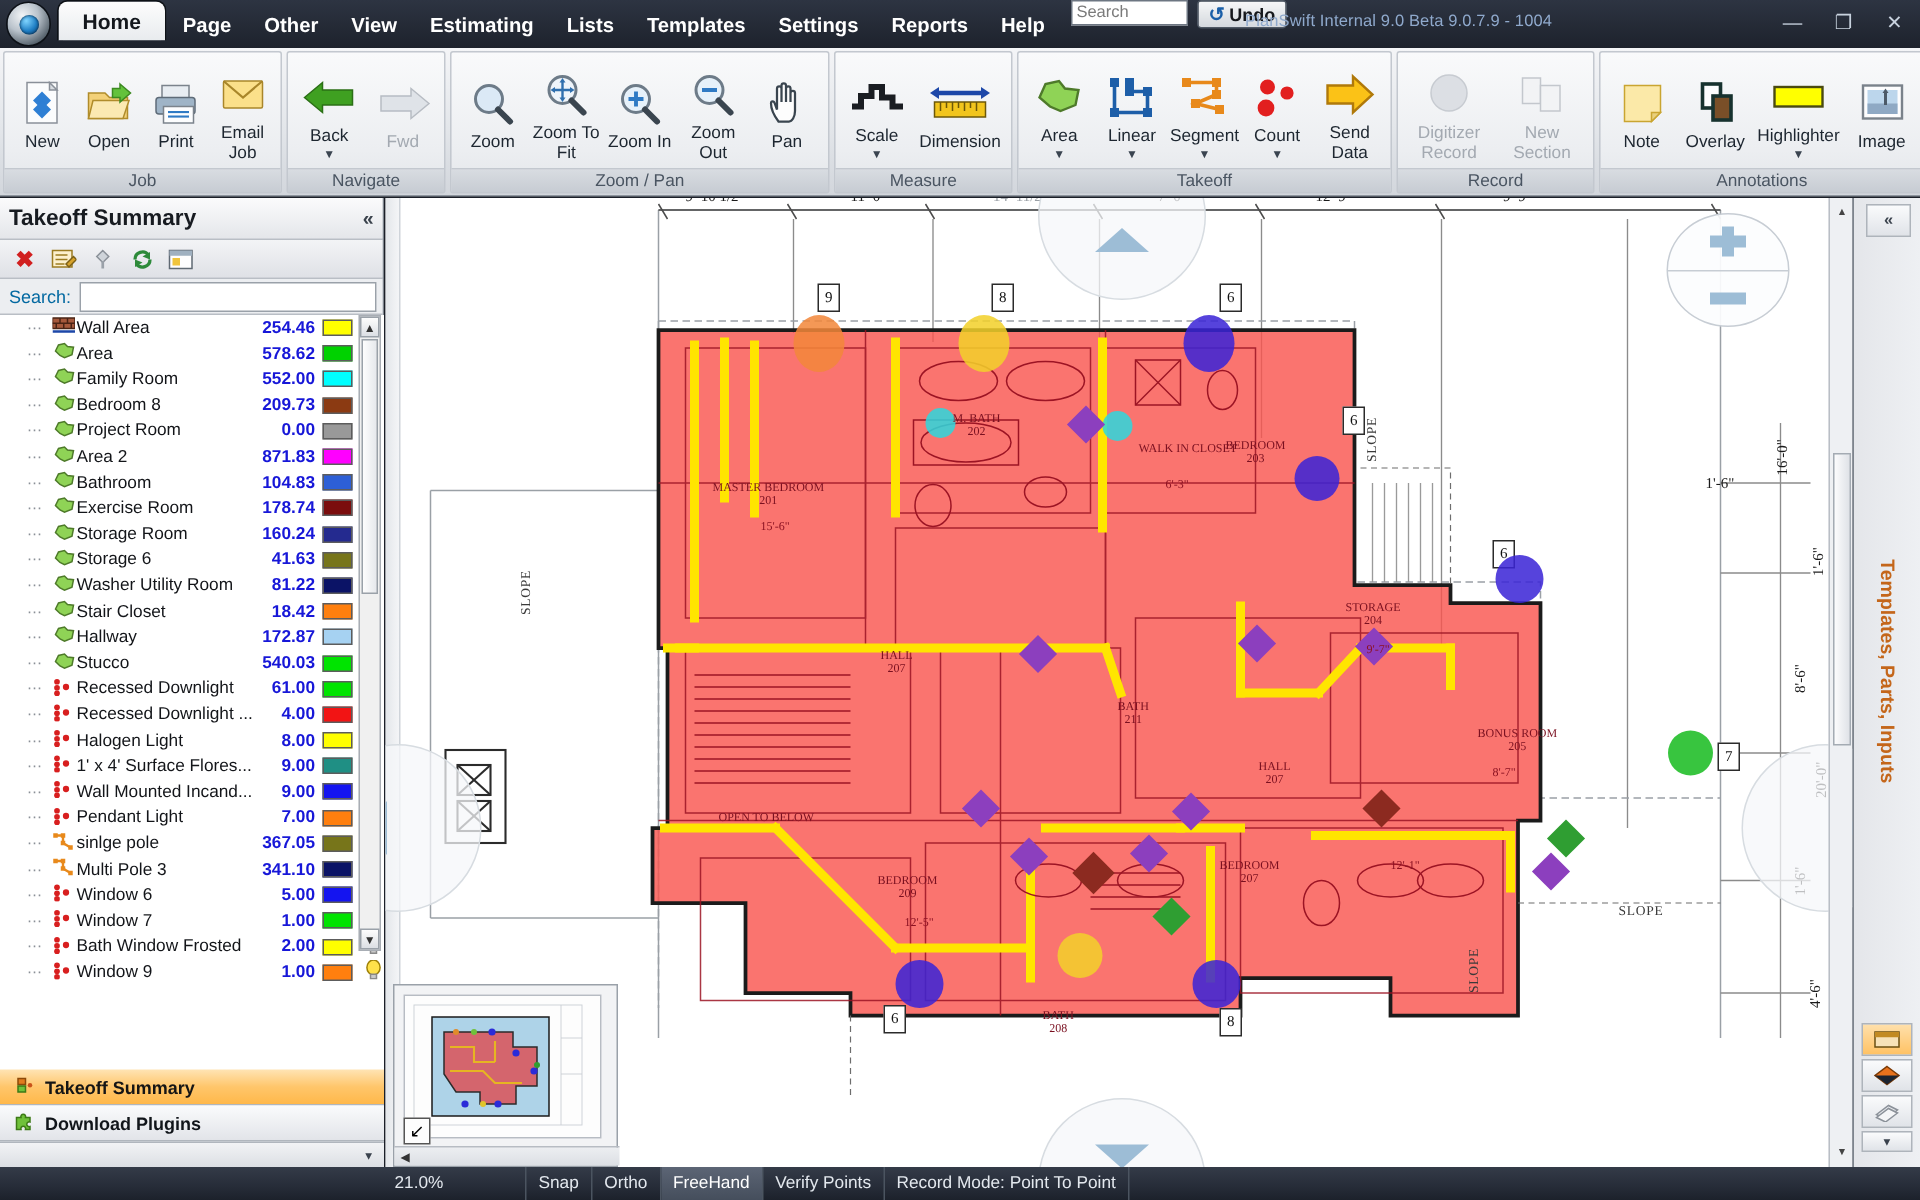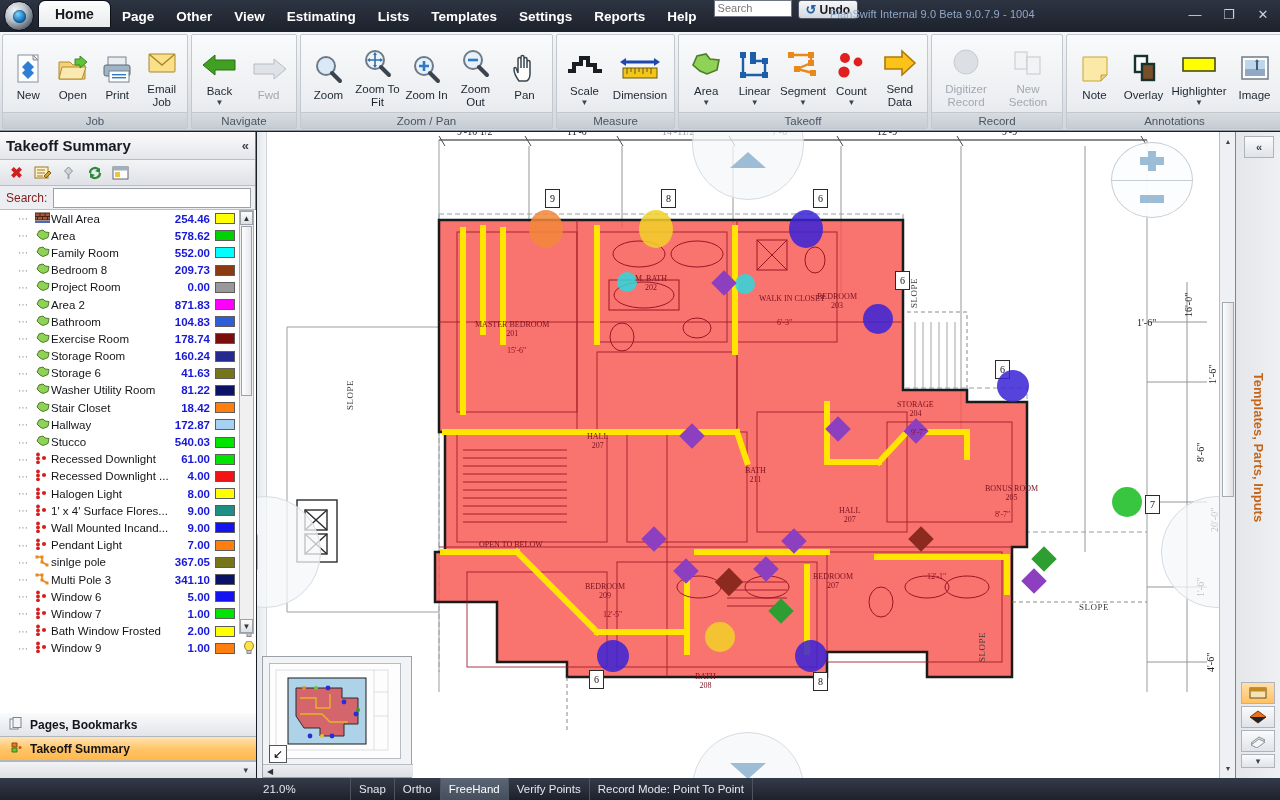--- a/index.html
+++ b/index.html
@@ -108,21 +108,21 @@
   .lp-toolbar {
     height:26px; display:flex;align-items:center;gap:9px;padding:0 8px;
     background:linear-gradient(180deg,#f3f4f6 0%,#dfe1e6 100%);
     border-bottom:1px solid #b9bec5;
   }
   .lp-toolbar .ti { width:17px;height:17px;display:flex;align-items:center;justify-content:center;font-size:13px;}
   .lp-search {
     height:24px; display:flex;align-items:center;
     background:#eceef1; border-bottom:1px solid #b9bec5;
   }
-  .lp-search .lbl { font-size:12px;color:#7f1d1d;padding:0 6px; }
+  .lp-search .lbl { font-size:12px;color:#0369a1;padding:0 6px; }
   .lp-search .fld { flex:1;height:20px;background:#fff;border:1px solid #9aa1a9;margin-right:4px;}
   .lp-list {
     position:absolute; left:0; top:78px; width:256px; height:570px;
     background:#fff; overflow:hidden;
   }
   .row {
     display:flex; align-items:center; height:17.2px;
     font-size:11.5px; color:#16181c; padding-left:18px;
     position:relative;
   }
@@ -1030,34 +1030,33 @@
           </div>
         </div>
       <div class="scrollbar-v">
         <div class="sb-arrow">▲</div>
         <div class="sb-thumb"></div>
         <div class="sb-arrow" style="position:absolute;left:0;bottom:0;width:13px;">▼</div>
       </div>
     </div>
 
     <div class="lp-nav">
-      <div class="navitem">
-        <span class="nico"><svg width="14" height="13">
-              <rect x="1" y="2" width="8" height="10" fill="#fbfcfd" stroke="#7c848d"></rect>
-              <rect x="4" y="0.5" width="8" height="10" fill="#f2f4f6" stroke="#7c848d"></rect>
-            </svg></span>
-        <span>Pages, Bookmarks</span>
-      </div>
       <div class="navitem active">
         <span class="nico"><svg width="14" height="13">
               <path d="M3 2h5v4H3z" fill="#e07b1e" stroke="#8c4a0a"></path>
               <path d="M3 7h5v4H3z" fill="#6fc13a" stroke="#3c7a16"></path>
               <circle cx="11" cy="6.5" r="1.5" fill="#c9531a"></circle>
             </svg></span>
         <span>Takeoff Summary</span>
+      </div>
+      <div class="navitem">
+        <span class="nico"><svg width="14" height="13">
+              <path d="M2 4h3a1.6 1.6 0 113 0h3v3a1.6 1.6 0 100 3v2H8a1.6 1.6 0 10-3 0H2z" fill="#6fc13a" stroke="#3c7a16"></path>
+            </svg></span>
+        <span>Download Plugins</span>
       </div>
       <div class="navdrop">▾</div>
     </div>
   </div>
 
   <div class="canvas">
     <div class="cv-ruler-l"></div>
 
     <div class="plan">
       <svg width="952" height="646">

